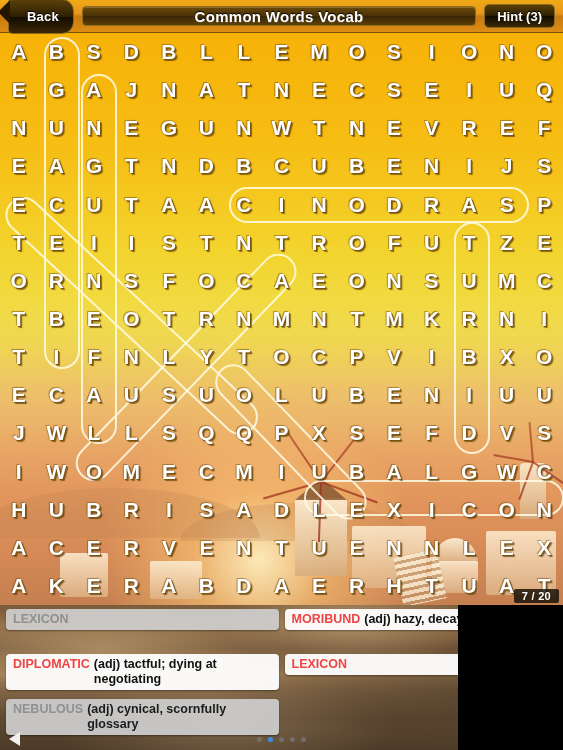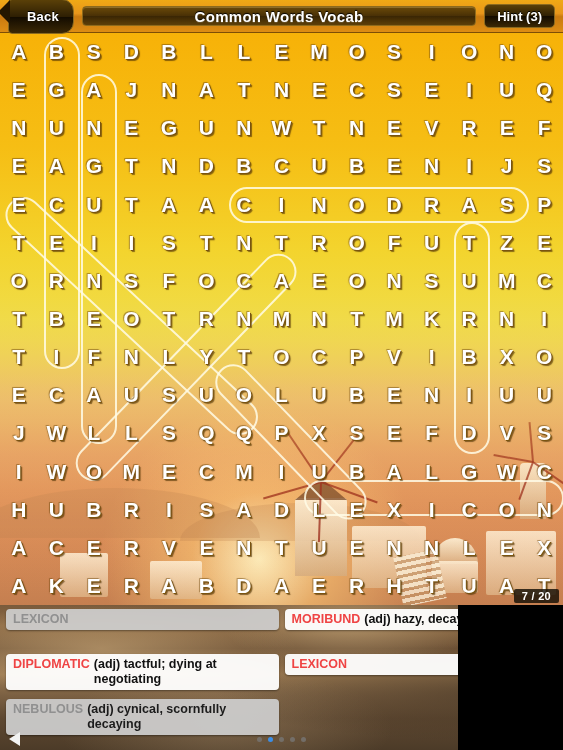--- a/index.html
+++ b/index.html
@@ -588,21 +588,21 @@
         </div>
         <div class="wordcard">
           <span class="w">DIPLOMATIC</span>
           <span class="d">(adj) tactful; dying at negotiating</span>
         </div>
         <div class="wordcard">
           <span class="w">LEXICON</span>
         </div>
         <div class="wordcard found">
           <span class="w">NEBULOUS</span>
-          <span class="d">(adj) cynical, scornfully decaying</span>
+          <span class="d">(adj) cynical, scornfully glossary</span>
         </div>
       </div>
 
     <div class="bottomnav">
       <div class="nav-arrow">
         <div class="tri-l"></div>
       </div>
       <div class="dots" id="page-dots">
           <div class="dot"></div>
           <div class="dot active"></div>

